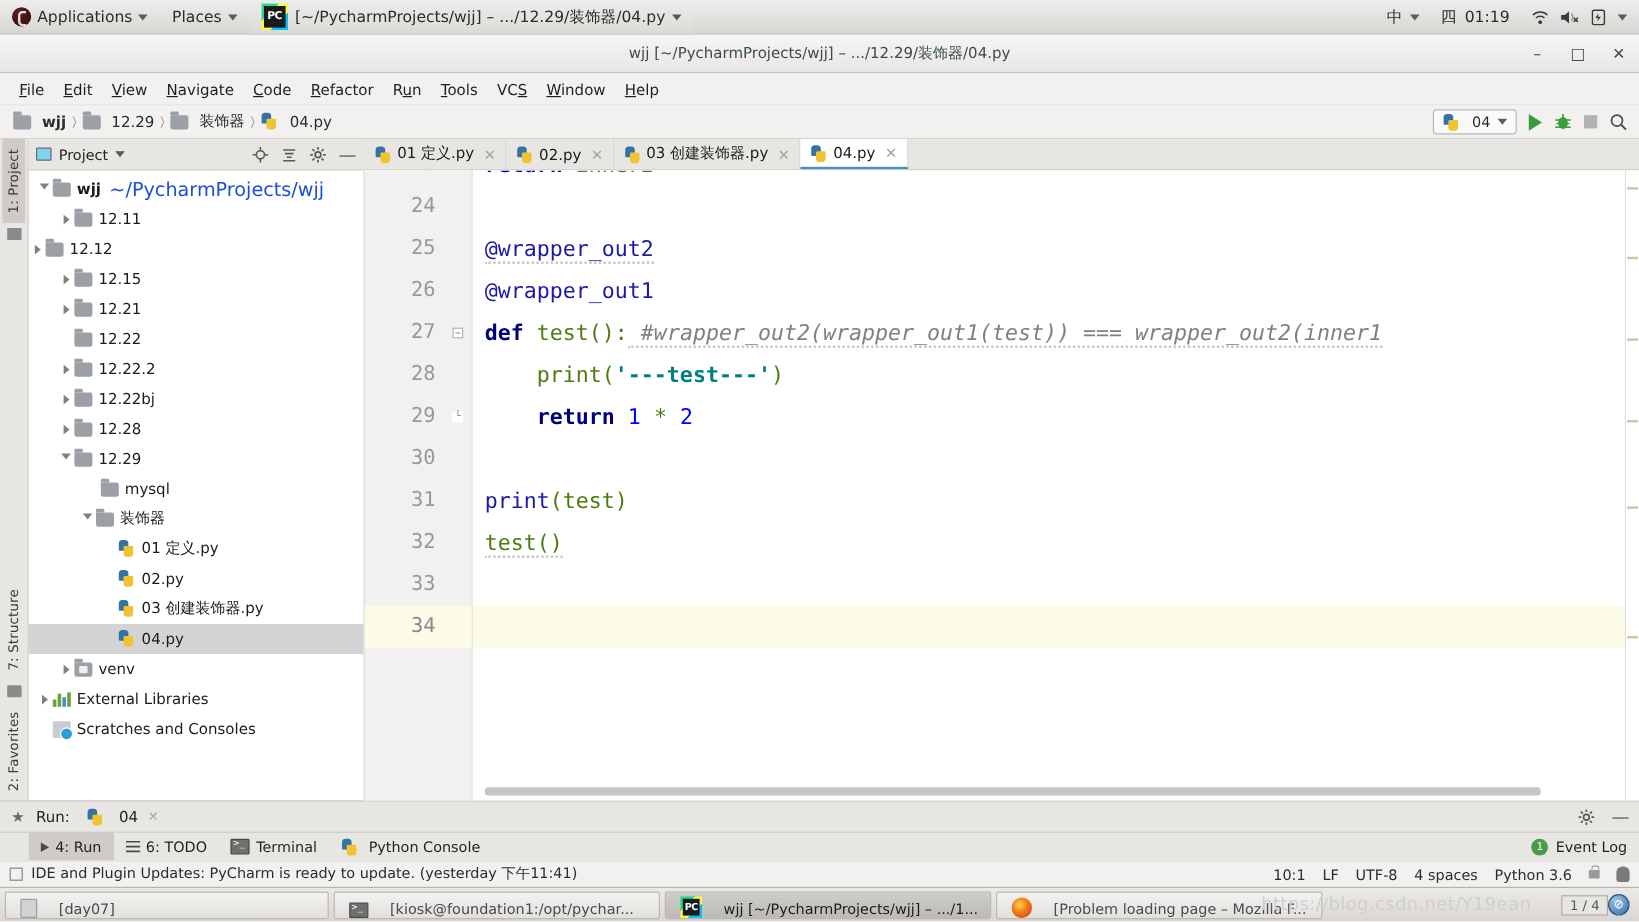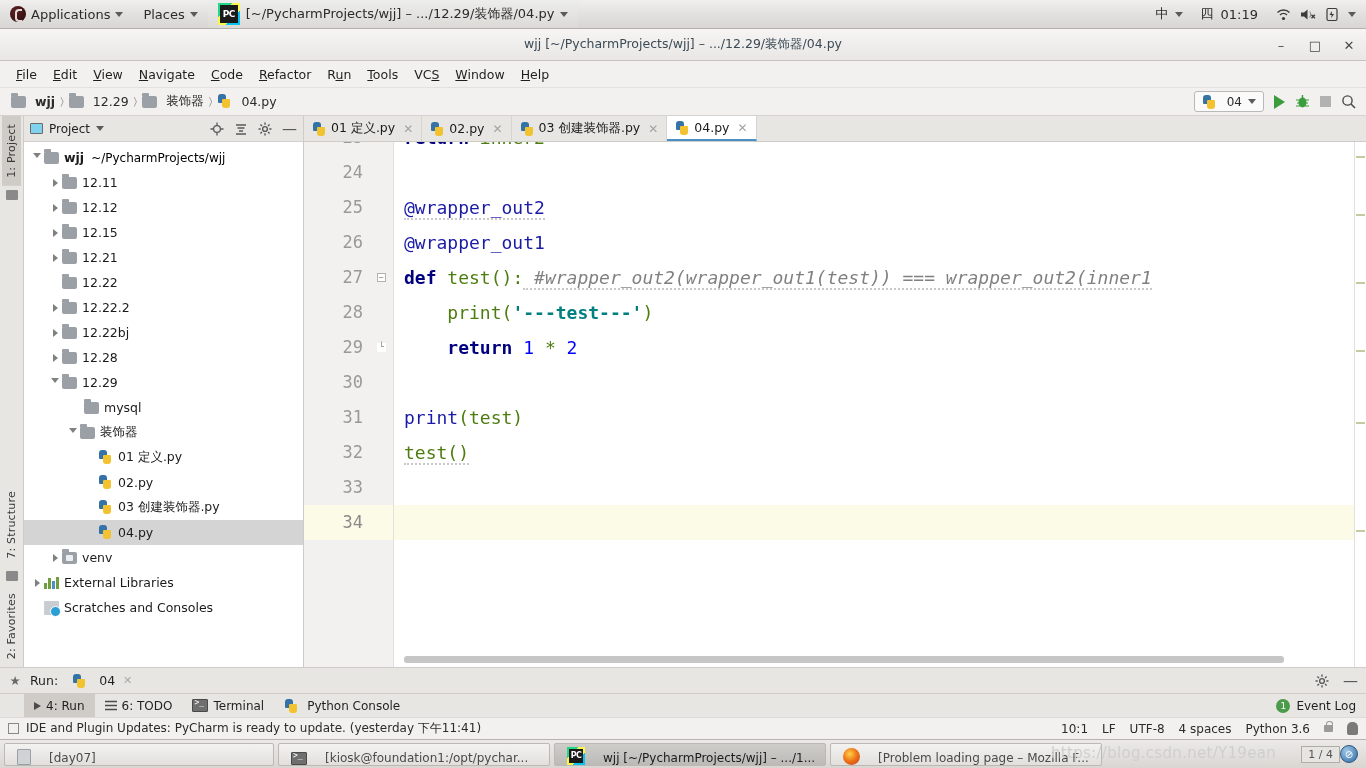--- a/index.html
+++ b/index.html
@@ -124,21 +124,21 @@
   .folder { width: 15px; height: 12px; background: #9aa0a5; border-radius: 1px 2px 2px 2px; position: relative; flex: none; margin-right: 5px; }
   .folder::before { content:""; position: absolute; left: 0; top: -3px; width: 7px; height: 3px; background: #9aa0a5; border-radius: 1px 1px 0 0; }
   .folder.venv::after { content:""; position:absolute; left:4px; top:3px; width:7px; height:6px; background:#eceff1; border-radius:1px; }
   .pyicon { width: 15px; height: 15px; position: relative; flex: none; margin-right: 5px; }
   .pyicon .b { position: absolute; width: 8px; height: 9px; border-radius: 3px 3px 1px 1px; background: #3572a5; left: 1px; top: 0; }
   .pyicon .y { position: absolute; width: 8px; height: 9px; border-radius: 1px 1px 3px 3px; background: #f2c230; left: 5px; top: 5px; }
   .libicon { width: 15px; height: 13px; flex: none; margin-right: 5px; display: flex; align-items: flex-end; gap: 1px; }
   .libicon span { width: 3px; background: #6d9f3f; }
   .scratchicon { width: 15px; height: 14px; position: relative; flex: none; margin-right: 5px; background: #c9cdd1; border-radius: 1px; }
   .scratchicon::after { content:""; position:absolute; right:-2px; bottom:-2px; width:9px; height:9px; border-radius:50%; background:#2a9fd6; border:1px solid #fff; }
-  .path-hint { color: #000000; margin-left: 7px; font-size: 12px; }
+  .path-hint { color: #1d4ed8; margin-left: 7px; font-size: 16px; }
 
   
   .editorcol { flex: 1; display: flex; flex-direction: column; min-width: 0; background: #fff; }
   .tabsbar { height: 26px; background: #e8e6e3; display: flex; align-items: stretch; border-bottom: 1px solid #cfcbc6; }
   .etab {
     display: flex; align-items: center; gap: 5px; padding: 0 8px;
     font-size: 12.5px; color: #1b1b1b; border-right: 1px solid #d8d5d1;
     background: #e8e6e3; white-space: nowrap;
   }
   .etab.active { background: #ffffff; border-bottom: 2px solid #4a90c4; }
@@ -414,21 +414,21 @@
               <span style="font-weight: bold;">wjj</span>
               <span class="path-hint">~/PycharmProjects/wjj</span>
             </div>
             <div class="node" style="padding-left: 24px;">
               <span class="arrow">
                 <i></i>
               </span>
               <span class="folder"></span>
               <span>12.11</span>
             </div>
-            <div class="node" style="padding-left: 24px;">
+            <div class="node" style="">
               <span class="arrow">
                 <i></i>
               </span>
               <span class="folder"></span>
               <span>12.12</span>
             </div>
             <div class="node" style="padding-left: 24px;">
               <span class="arrow">
                 <i></i>
               </span>

